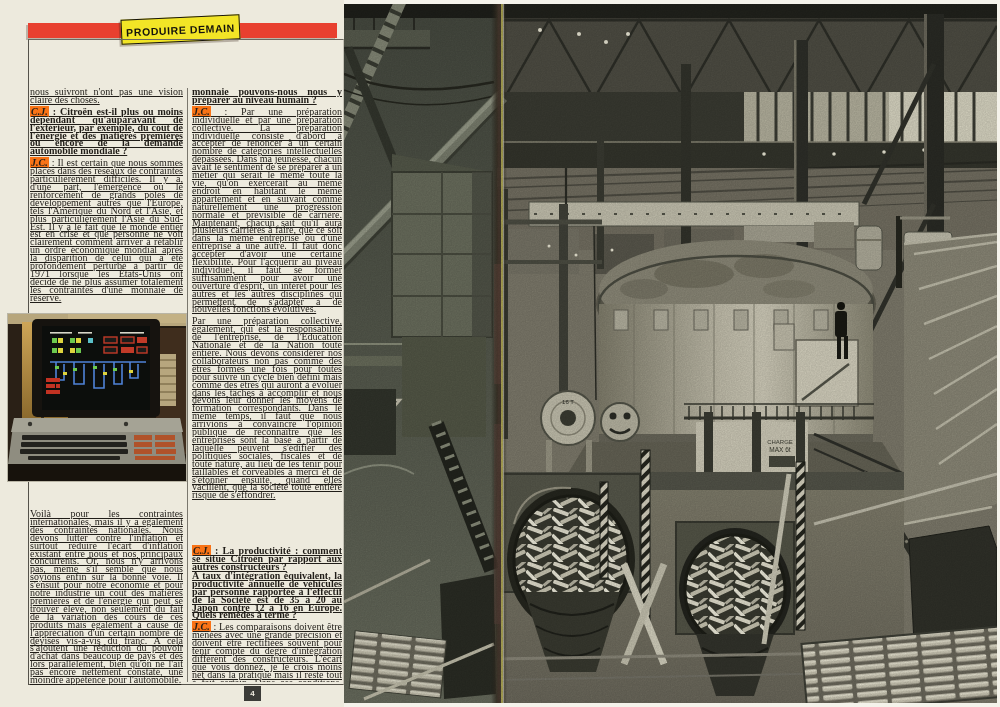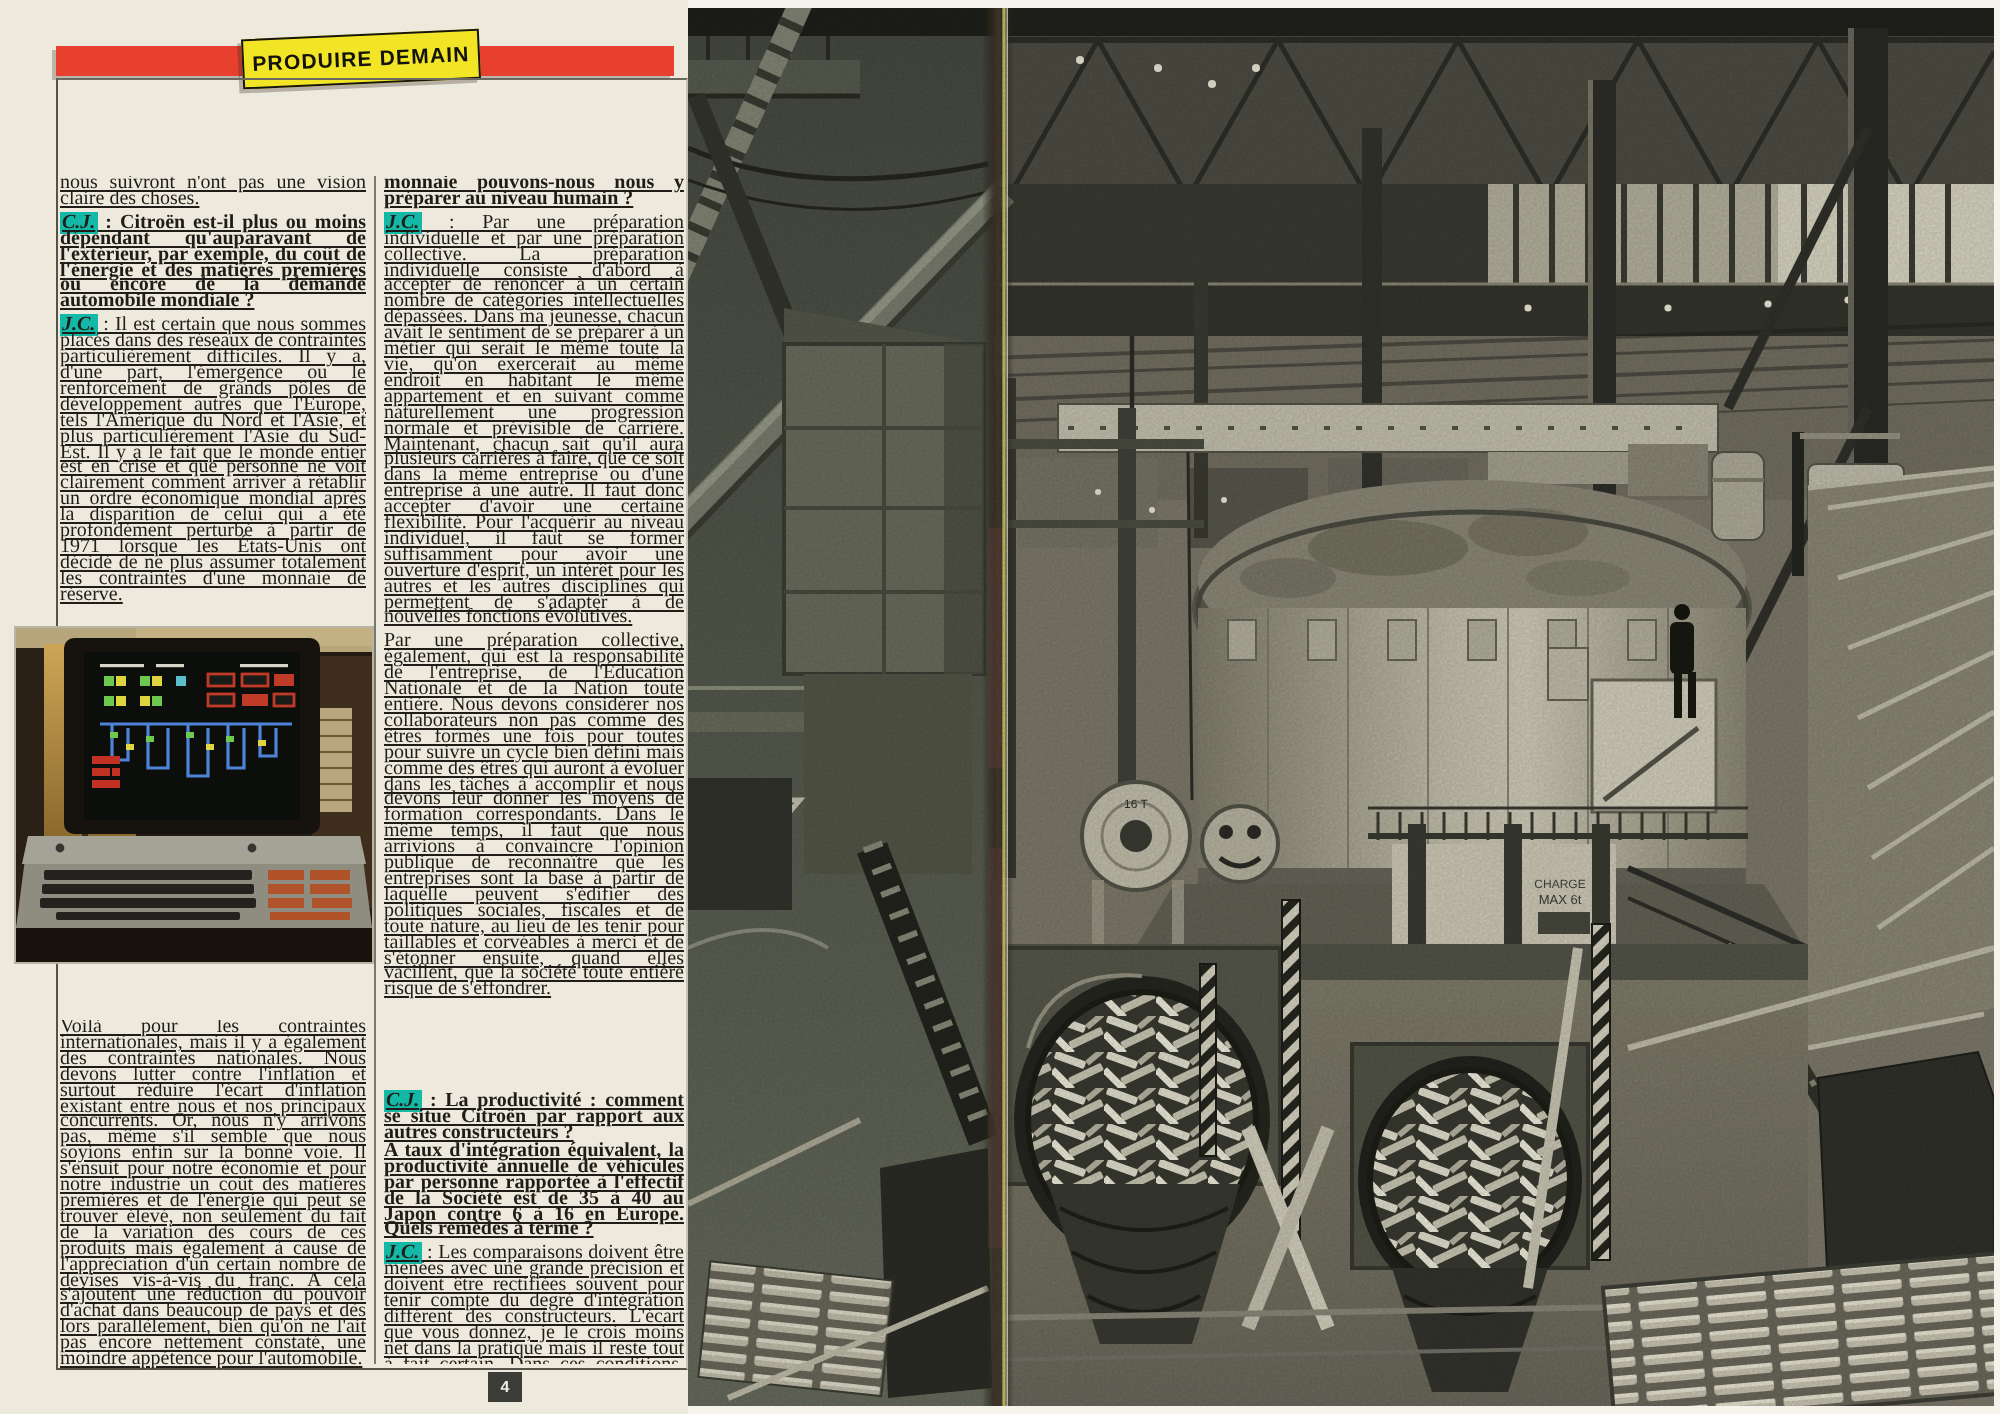--- a/index.html
+++ b/index.html
@@ -14,21 +14,21 @@
   .title-box span{font-family:"Liberation Sans","DejaVu Sans",sans-serif;font-weight:700;font-size:10.5px;letter-spacing:.6px;color:#14120c;white-space:nowrap;}
   .frame{position:absolute;left:28px;top:39px;width:314px;height:644px;border-left:1px solid #55524a;border-bottom:1px solid #55524a;border-top:1px solid #6b685f;border-right:1px solid #c5c2b6;}
   .col-divider{position:absolute;left:187px;top:88px;width:1px;height:594px;background:#7a776d;}
   .txtcol{position:absolute;overflow:hidden;color:#201d18;font-size:10px;line-height:7.9px;text-align:justify;hyphens:auto;text-decoration:underline;}
   #col1a{left:30px;top:88px;width:153px;height:224px;}
   #col1b{left:30px;top:510px;width:153px;height:194px;}
   #col2 {left:192px;top:88px;width:150px;height:594px;}
   .blk{margin:0 0 4px 0;}
   .blk.nogap{margin-bottom:1px;margin-top:48px;}
   .blk.q{font-weight:700;}
-  .speaker{font-style:italic;font-weight:700;background:#14b8a6;padding:0 1px;}
+  .speaker{font-style:italic;font-weight:700;background:#f97316;padding:0 1px;}
   .pageno{position:absolute;left:244px;top:686px;width:17px;height:15px;background:#3b3b37;color:#efece0;font-family:"Liberation Sans",sans-serif;font-size:8px;font-weight:700;display:flex;align-items:center;justify-content:center;}
   .terminal{position:absolute;left:8px;top:314px;width:178px;height:167px;outline:1px solid #b9b5a5;}
   
   .photo-wrap{position:absolute;left:344px;top:0;width:656px;height:707px;background:#f5f3eb;}
   .photo-wrap svg{position:absolute;left:0;top:4px;}
   svg text{font-family:"Liberation Sans","DejaVu Sans",sans-serif;}
 </style>
 </head>
 <body>
 
@@ -50,21 +50,21 @@
         <p class="blk"><span class="speaker">J.C.</span> : Il est certain que nous sommes placés dans des réseaux de contraintes particulièrement difficiles. Il y a, d'une part, l'émergence ou le renforcement de grands pôles de développement autres que l'Europe, tels l'Amérique du Nord et l'Asie, et plus particulièrement l'Asie du Sud-Est. Il y a le fait que le monde entier est en crise et que personne ne voit clairement comment arriver à rétablir un ordre économique mondial après la disparition de celui qui a été profondément perturbé à partir de 1971 lorsque les États-Unis ont décidé de ne plus assumer totalement les contraintes d'une monnaie de réserve.</p>
       </div>
     <div class="txtcol" id="col1b">
         <p class="blk">Voilà pour les contraintes internationales, mais il y a également des contraintes nationales. Nous devons lutter contre l'inflation et surtout réduire l'écart d'inflation existant entre nous et nos principaux concurrents. Or, nous n'y arrivons pas, même s'il semble que nous soyions enfin sur la bonne voie. Il s'ensuit pour notre économie et pour notre industrie un coût des matières premières et de l'énergie qui peut se trouver élevé, non seulement du fait de la variation des cours de ces produits mais également à cause de l'appréciation d'un certain nombre de devises vis-à-vis du franc. A cela s'ajoutent une réduction du pouvoir d'achat dans beaucoup de pays et dès lors parallèlement, bien qu'on ne l'ait pas encore nettement constaté, une moindre appétence pour l'automobile.</p>
       </div>
     <div class="txtcol" id="col2">
         <p class="blk q">monnaie pouvons-nous nous y préparer au niveau humain ?</p>
         <p class="blk"><span class="speaker">J.C.</span> : Par une préparation individuelle et par une préparation collective. La préparation individuelle consiste d'abord à accepter de renoncer à un certain nombre de catégories intellectuelles dépassées. Dans ma jeunesse, chacun avait le sentiment de se préparer à un métier qui serait le même toute la vie, qu'on exercerait au même endroit en habitant le même appartement et en suivant comme naturellement une progression normale et prévisible de carrière. Maintenant, chacun sait qu'il aura plusieurs carrières à faire, que ce soit dans la même entreprise ou d'une entreprise à une autre. Il faut donc accepter d'avoir une certaine flexibilité. Pour l'acquérir au niveau individuel, il faut se former suffisamment pour avoir une ouverture d'esprit, un intérêt pour les autres et les autres disciplines qui permettent de s'adapter à de nouvelles fonctions évolutives.</p>
         <p class="blk">Par une préparation collective, également, qui est la responsabilité de l'entreprise, de l'Éducation Nationale et de la Nation toute entière. Nous devons considérer nos collaborateurs non pas comme des êtres formés une fois pour toutes pour suivre un cycle bien défini mais comme des êtres qui auront à évoluer dans les tâches à accomplir et nous devons leur donner les moyens de formation correspondants. Dans le même temps, il faut que nous arrivions à convaincre l'opinion publique de reconnaître que les entreprises sont la base à partir de laquelle peuvent s'édifier des politiques sociales, fiscales et de toute nature, au lieu de les tenir pour taillables et corvéables à merci et de s'étonner ensuite, quand elles vacillent, que la société toute entière risque de s'effondrer.</p>
         <p class="blk q nogap"><span class="speaker">C.J.</span> : La productivité : comment se situe Citroën par rapport aux autres constructeurs ?</p>
-        <p class="blk q">A taux d'intégration équivalent, la productivité annuelle de véhicules par personne rapportée à l'effectif de la Société est de 35 à 40 au Japon contre 6 à 16 en Europe. Quels remèdes à terme ?</p>
+        <p class="blk q">A taux d'intégration équivalent, la productivité annuelle de véhicules par personne rapportée à l'effectif de la Société est de 35 à 20 au Japon contre 12 à 16 en Europe. Quels remèdes à terme ?</p>
         <p class="blk"><span class="speaker">J.C.</span> : Les comparaisons doivent être menées avec une grande précision et doivent être rectifiées souvent pour tenir compte du degré d'intégration différent des constructeurs. L'écart que vous donnez, je le crois moins net dans la pratique mais il reste tout à fait certain. Dans ces conditions, nous avons incontestablement des progrès majeurs à accomplir. Ils passent par une automatisation du maximum d'opérations possibles, par une meilleure organisation de la production, par de meilleures relations entre le commerce, la production et la planification. Ils passent donc par des actions très</p>
       </div>
 
     <div class="terminal">
       <svg width="178" height="167" viewBox="0 0 178 167">
         <rect width="178" height="167" fill="#241c12"></rect>
         <rect x="0" y="0" width="178" height="12" fill="#b7a67c"></rect>
         <rect x="60" y="0" width="118" height="9" fill="#c3b184"></rect>
         <rect x="0" y="10" width="16" height="157" fill="#2a2016"></rect>
         <linearGradient id="winlight" x1="0" y1="0" x2="0" y2="1">

